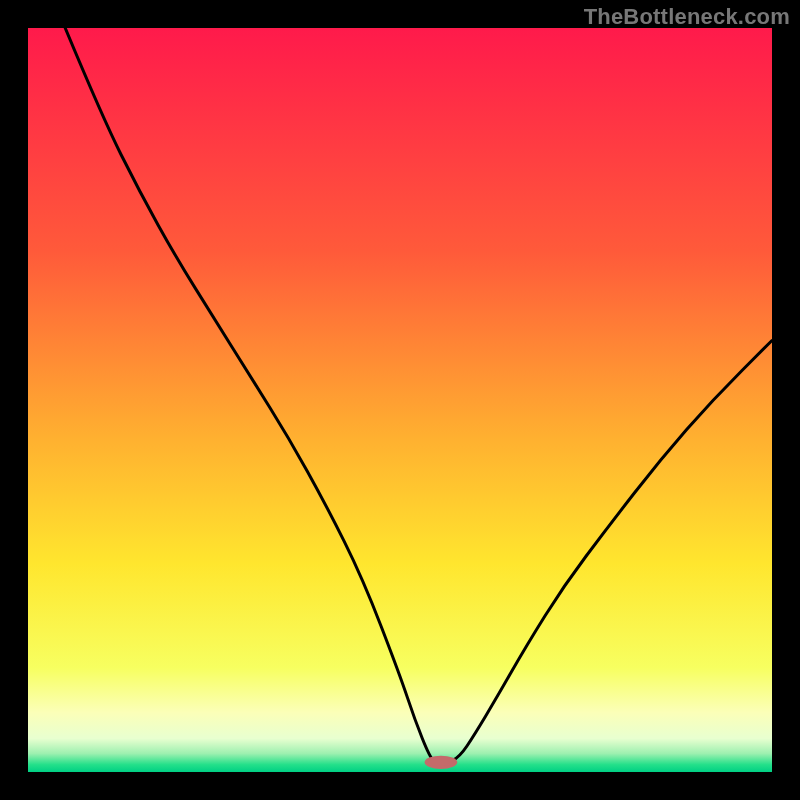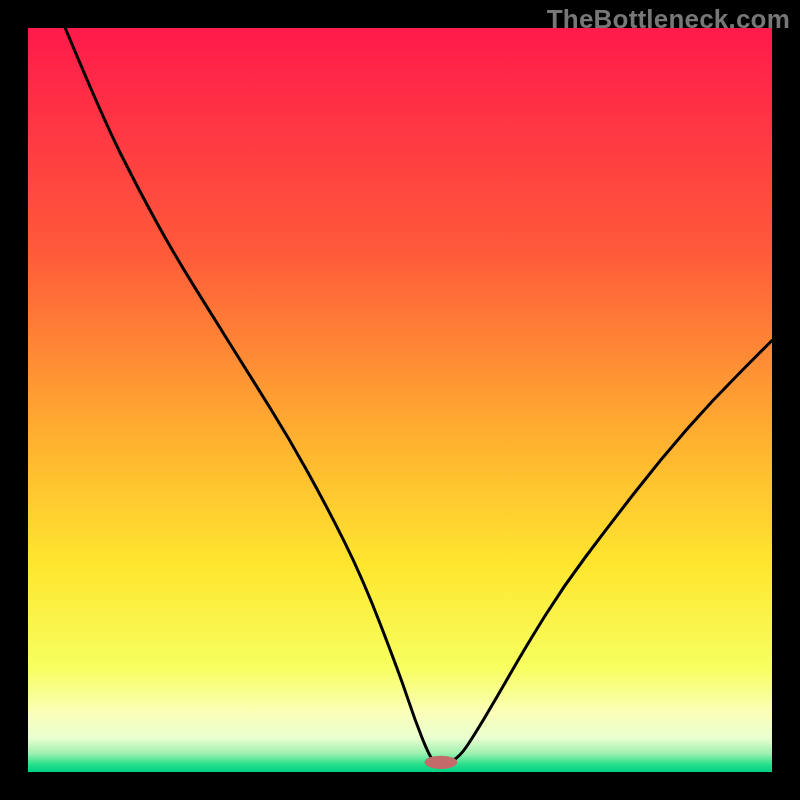--- a/index.html
+++ b/index.html
@@ -24,21 +24,21 @@
     top: 28px;
     width: 744px;
     height: 744px;
     overflow: hidden;
   }
   .watermark {
     position: absolute;
     top: 4px;
     right: 10px;
     font-family: Arial, Helvetica, sans-serif;
-    font-size: 26px;
+    font-size: 22px;
     font-weight: 600;
     color: #777;
     letter-spacing: 0.2px;
     user-select: none;
     text-align: right;
   }
   svg { display: block; }
 </style>
 </head>
 <body>

